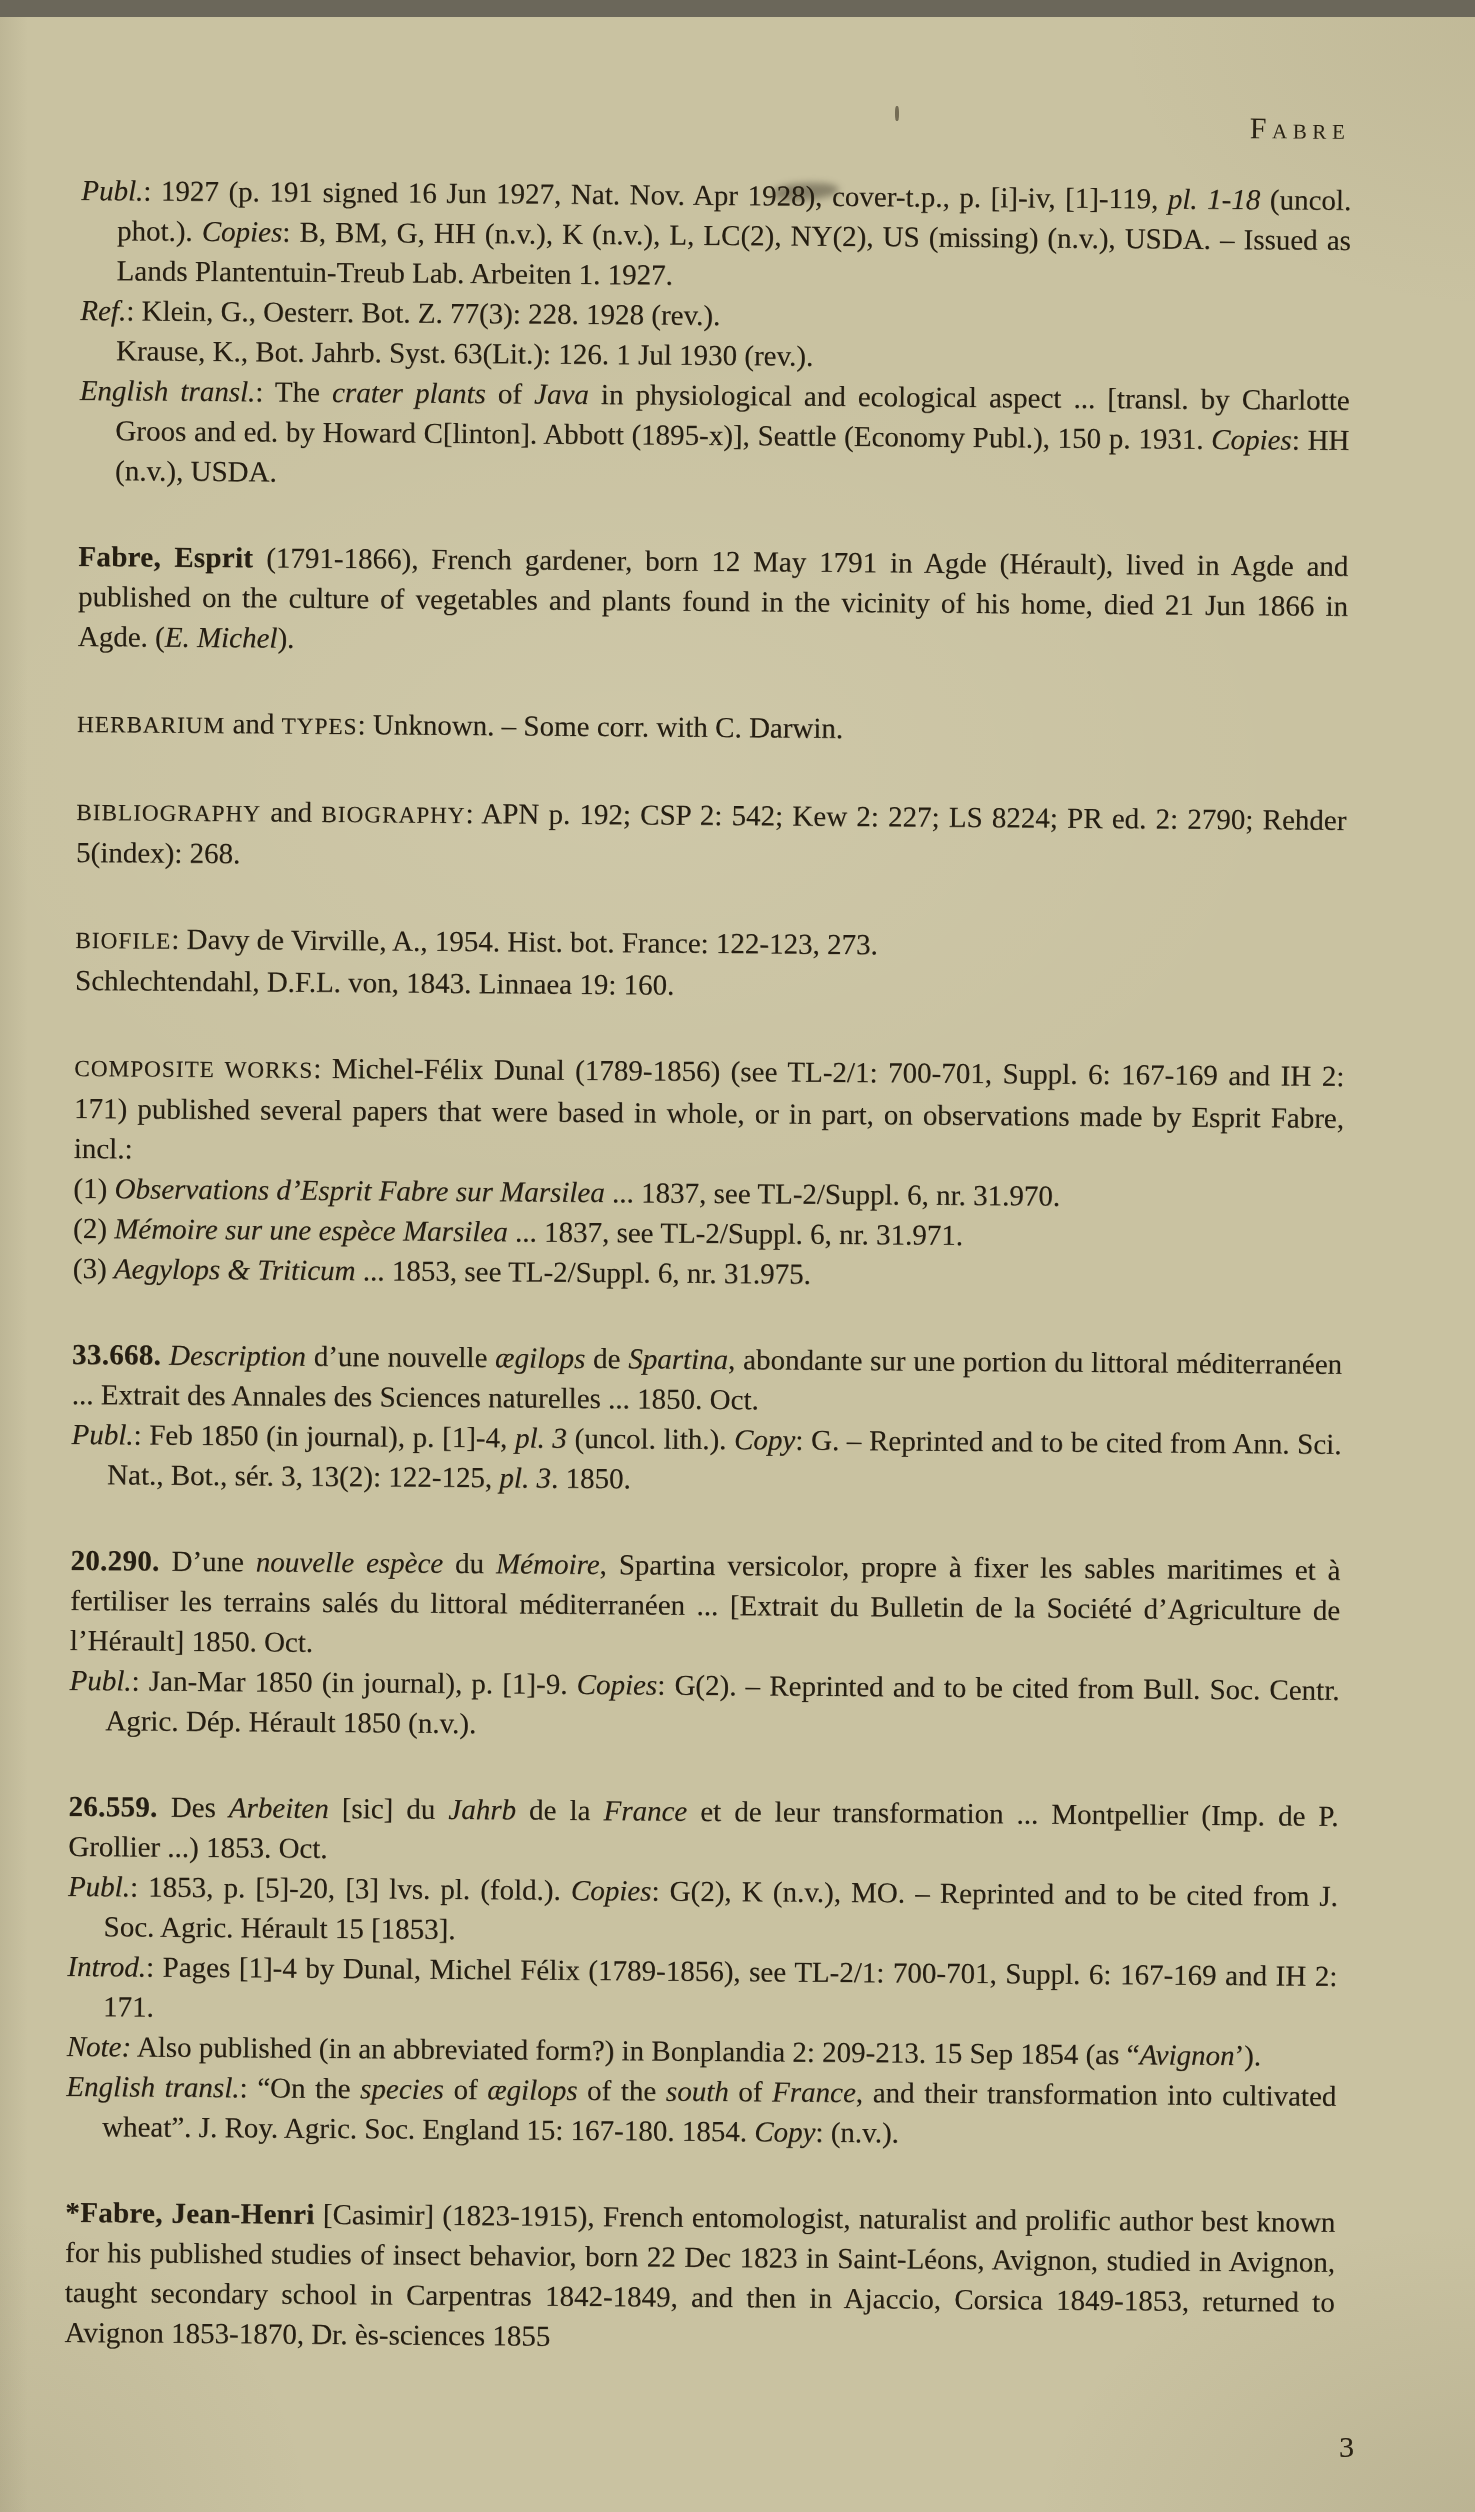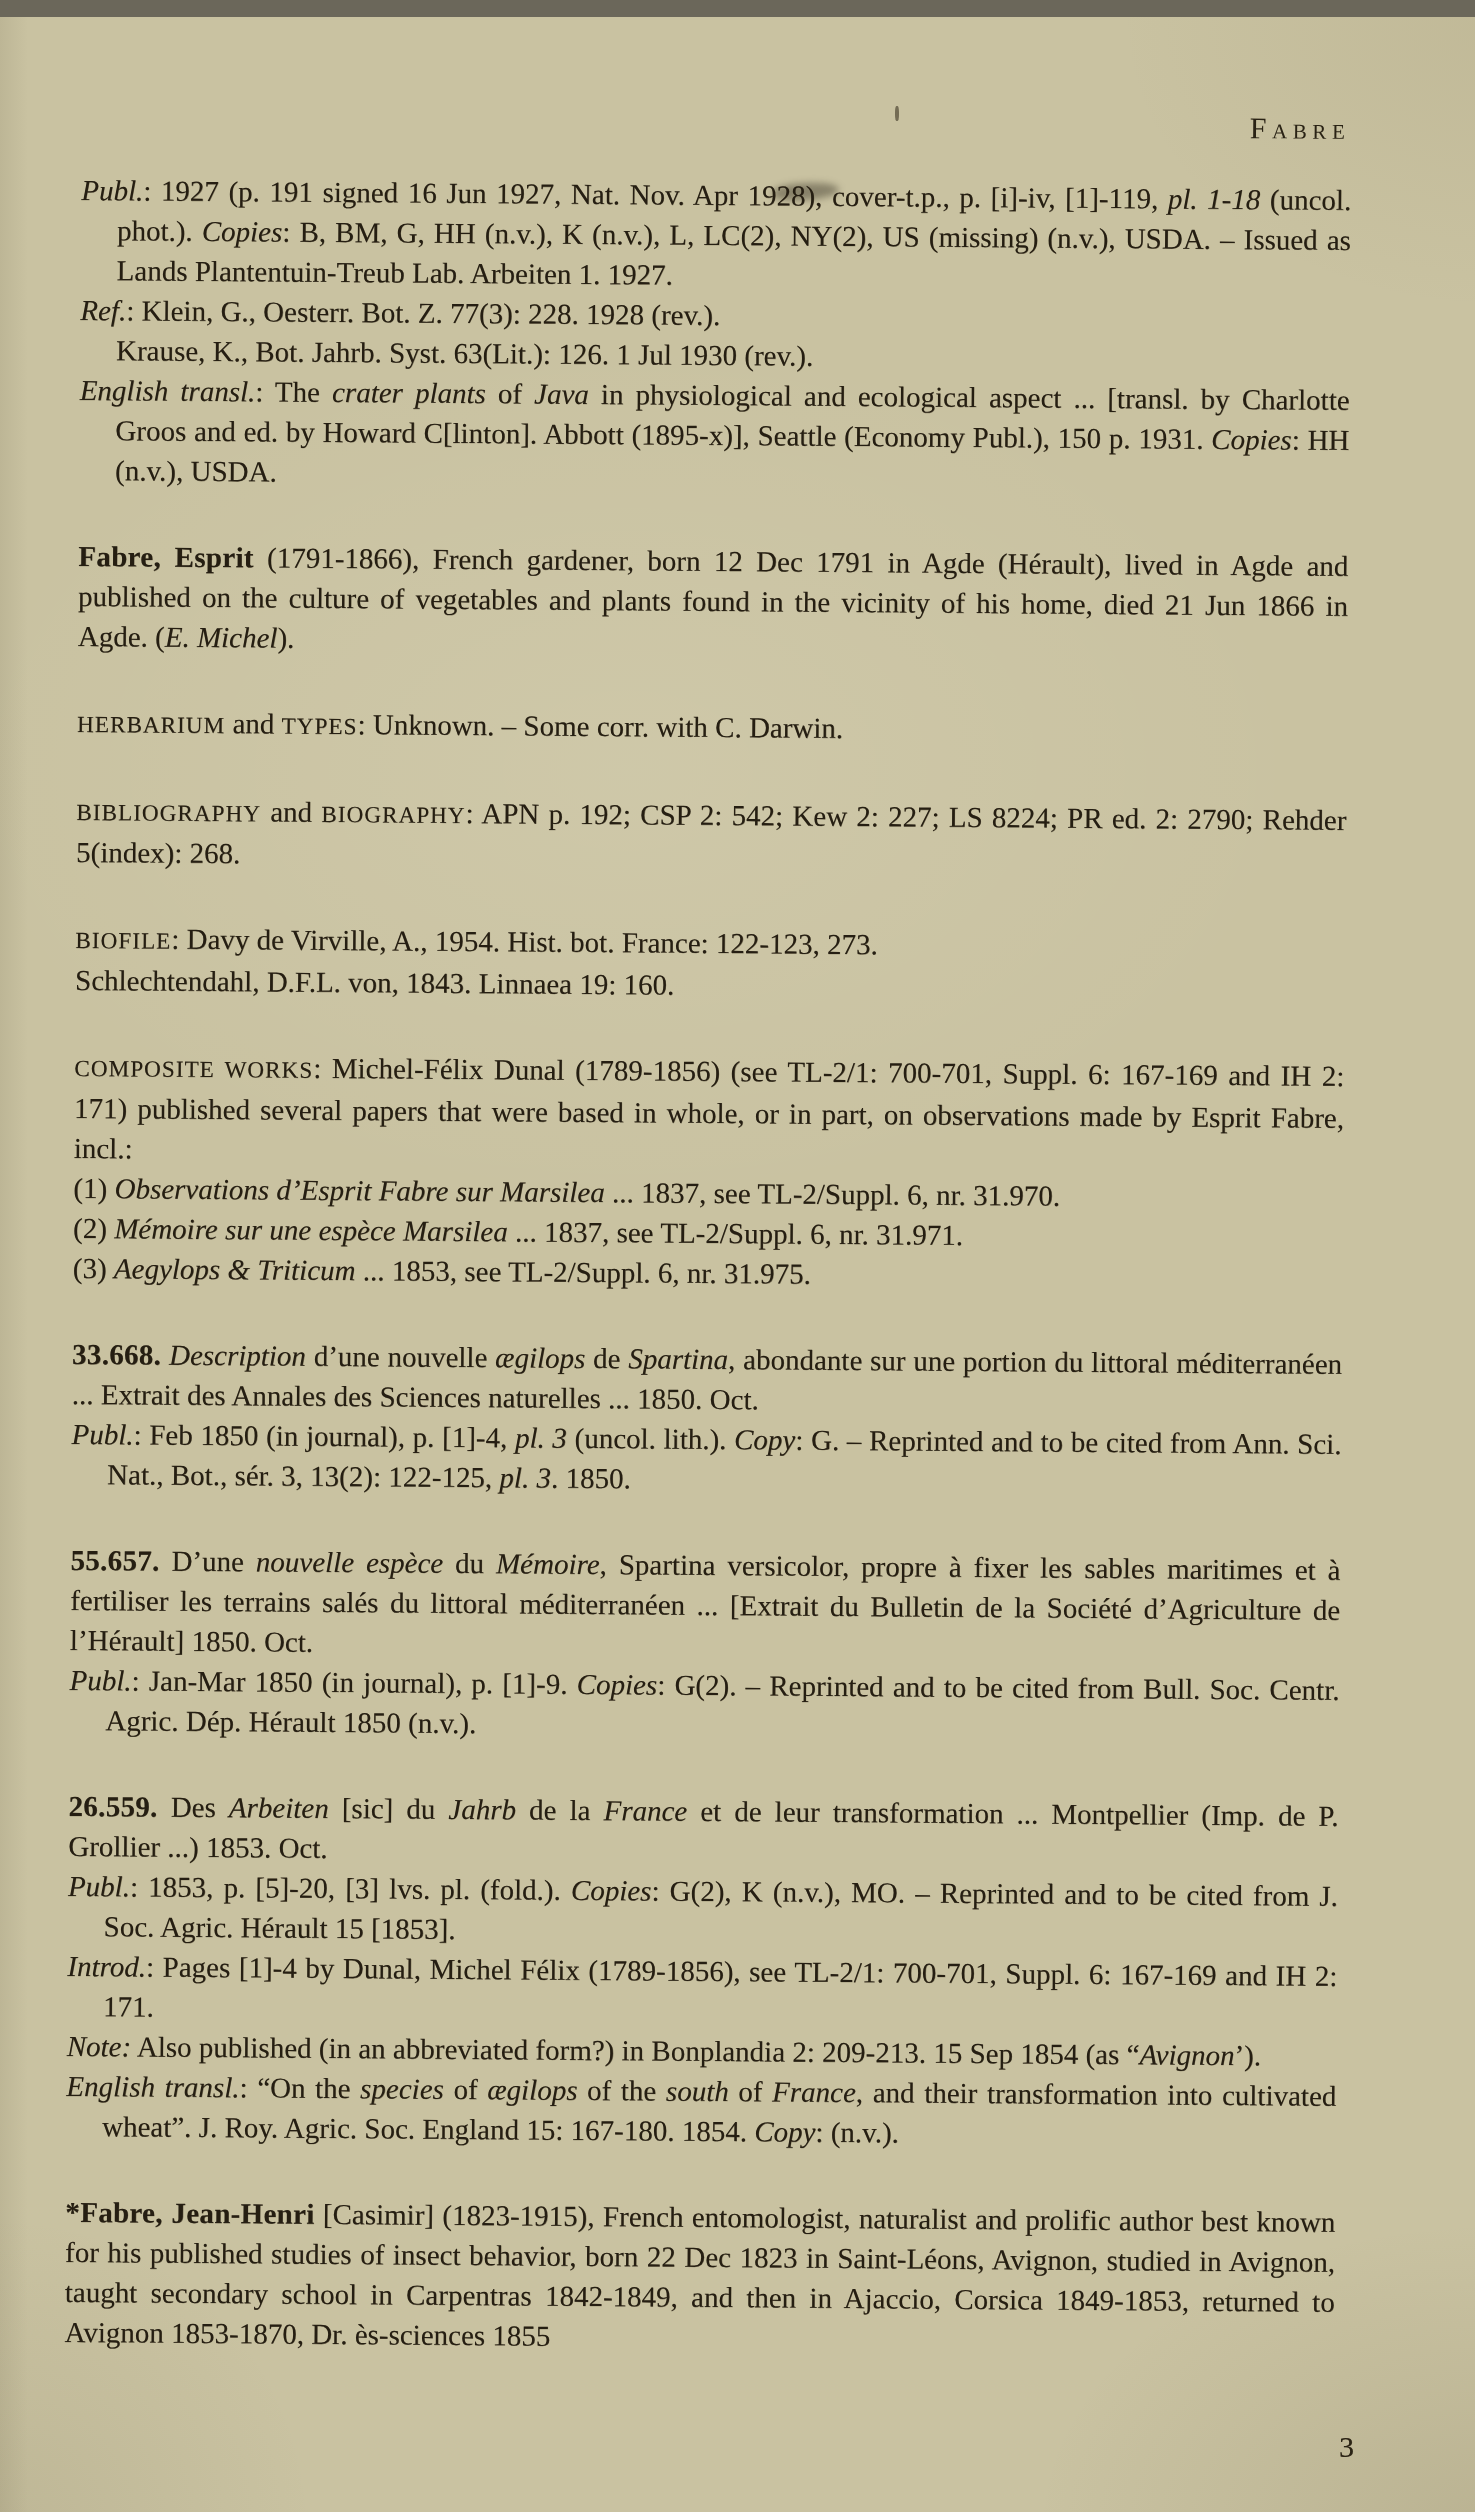--- a/index.html
+++ b/index.html
@@ -100,32 +100,32 @@
   <div class="speck"></div>
   <div class="smudge"></div>
 
   <div class="text-block">
     <header class="running-head">Fabre</header>
     <main class="body-text">
         <p class="para detail"><span class="run-i">Publ.</span><span>: 1927 (p. 191 signed 16 Jun 1927, Nat. Nov. Apr 1928), cover-t.p., p. [i]-iv, [1]-119, </span><span class="run-i">pl. 1-18</span><span> (uncol. phot.). </span><span class="run-i">Copies</span><span>: B, BM, G, HH (n.v.), K (n.v.), L, LC(2), NY(2), US (missing) (n.v.), USDA. – Issued as Lands Plantentuin-Treub Lab. Arbeiten 1. 1927.</span></p>
         <p class="para detail"><span class="run-i">Ref.</span><span>: Klein, G., Oesterr. Bot. Z. 77(3): 228. 1928 (rev.).</span></p>
         <p class="para continuation"><span>Krause, K., Bot. Jahrb. Syst. 63(Lit.): 126. 1 Jul 1930 (rev.).</span></p>
         <p class="para detail"><span class="run-i">English transl.</span><span>: The </span><span class="run-i">crater plants</span><span> of </span><span class="run-i">Java</span><span> in physiological and ecological aspect ... [transl. by Charlotte Groos and ed. by Howard C[linton]. Abbott (1895-x)], Seattle (Economy Publ.), 150 p. 1931. </span><span class="run-i">Copies</span><span>: HH (n.v.), USDA.</span></p>
-        <p class="para entry gap"><span class="run-b">Fabre, Esprit</span><span> (1791-1866), French gardener, born 12 Dec 1791 in Agde (Hérault), lived in Agde and published on the culture of vegetables and plants found in the vicinity of his home, died 21 Jun 1866 in Agde. (</span><span class="run-i">E. Michel</span><span>).</span></p>
+        <p class="para entry gap"><span class="run-b">Fabre, Esprit</span><span> (1791-1866), French gardener, born 12 May 1791 in Agde (Hérault), lived in Agde and published on the culture of vegetables and plants found in the vicinity of his home, died 21 Jun 1866 in Agde. (</span><span class="run-i">E. Michel</span><span>).</span></p>
         <p class="para entry gap"><span class="run-sc">HERBARIUM</span><span> and </span><span class="run-sc">TYPES</span><span>: Unknown. – Some corr. with C. Darwin.</span></p>
         <p class="para entry gap"><span class="run-sc">BIBLIOGRAPHY</span><span> and </span><span class="run-sc">BIOGRAPHY</span><span>: APN p. 192; CSP 2: 542; Kew 2: 227; LS 8224; PR ed. 2: 2790; Rehder 5(index): 268.</span></p>
         <p class="para entry gap"><span class="run-sc">BIOFILE</span><span>: Davy de Virville, A., 1954. Hist. bot. France: 122-123, 273.</span></p>
         <p class="para plain"><span>Schlechtendahl, D.F.L. von, 1843. Linnaea 19: 160.</span></p>
         <p class="para entry gap"><span class="run-sc">COMPOSITE WORKS</span><span>: Michel-Félix Dunal (1789-1856) (see TL-2/1: 700-701, Suppl. 6: 167-169 and IH 2: 171) published several papers that were based in whole, or in part, on observations made by Esprit Fabre, incl.:</span></p>
         <p class="para plain"><span>(1) </span><span class="run-i">Observations d’Esprit Fabre sur Marsilea</span><span> ... 1837, see TL-2/Suppl. 6, nr. 31.970.</span></p>
         <p class="para plain"><span>(2) </span><span class="run-i">Mémoire sur une espèce Marsilea</span><span> ... 1837, see TL-2/Suppl. 6, nr. 31.971.</span></p>
         <p class="para plain"><span>(3) </span><span class="run-i">Aegylops &amp; Triticum</span><span> ... 1853, see TL-2/Suppl. 6, nr. 31.975.</span></p>
         <p class="para entry gap"><span class="run-b">33.668.</span><span> </span><span class="run-i">Description</span><span> d’une nouvelle </span><span class="run-i">ægilops</span><span> de </span><span class="run-i">Spartina</span><span>, abondante sur une portion du littoral méditerranéen ... Extrait des Annales des Sciences naturelles ... 1850. Oct.</span></p>
         <p class="para detail"><span class="run-i">Publ.</span><span>: Feb 1850 (in journal), p. [1]-4, </span><span class="run-i">pl. 3</span><span> (uncol. lith.). </span><span class="run-i">Copy</span><span>: G. – Reprinted and to be cited from Ann. Sci. Nat., Bot., sér. 3, 13(2): 122-125, </span><span class="run-i">pl. 3</span><span>. 1850.</span></p>
-        <p class="para entry gap"><span class="run-b">55.657.</span><span> D’une </span><span class="run-i">nouvelle espèce</span><span> du </span><span class="run-i">Mémoire</span><span>, Spartina versicolor, propre à fixer les sables maritimes et à fertiliser les terrains salés du littoral méditerranéen ... [Extrait du Bulletin de la Société d’Agriculture de l’Hérault] 1850. Oct.</span></p>
+        <p class="para entry gap"><span class="run-b">20.290.</span><span> D’une </span><span class="run-i">nouvelle espèce</span><span> du </span><span class="run-i">Mémoire</span><span>, Spartina versicolor, propre à fixer les sables maritimes et à fertiliser les terrains salés du littoral méditerranéen ... [Extrait du Bulletin de la Société d’Agriculture de l’Hérault] 1850. Oct.</span></p>
         <p class="para detail"><span class="run-i">Publ.</span><span>: Jan-Mar 1850 (in journal), p. [1]-9. </span><span class="run-i">Copies</span><span>: G(2). – Reprinted and to be cited from Bull. Soc. Centr. Agric. Dép. Hérault 1850 (n.v.).</span></p>
         <p class="para entry gap"><span class="run-b">26.559.</span><span> Des </span><span class="run-i">Arbeiten</span><span> [sic] du </span><span class="run-i">Jahrb</span><span> de la </span><span class="run-i">France</span><span> et de leur transformation ... Montpellier (Imp. de P. Grollier ...) 1853. Oct.</span></p>
         <p class="para detail"><span class="run-i">Publ.</span><span>: 1853, p. [5]-20, [3] lvs. pl. (fold.). </span><span class="run-i">Copies</span><span>: G(2), K (n.v.), MO. – Reprinted and to be cited from J. Soc. Agric. Hérault 15 [1853].</span></p>
         <p class="para detail"><span class="run-i">Introd.</span><span>: Pages [1]-4 by Dunal, Michel Félix (1789-1856), see TL-2/1: 700-701, Suppl. 6: 167-169 and IH 2: 171.</span></p>
         <p class="para detail"><span class="run-i">Note:</span><span> Also published (in an abbreviated form?) in Bonplandia 2: 209-213. 15 Sep 1854 (as “</span><span class="run-i">Avignon</span><span>’).</span></p>
         <p class="para detail"><span class="run-i">English transl.</span><span>: “On the </span><span class="run-i">species</span><span> of </span><span class="run-i">ægilops</span><span> of the </span><span class="run-i">south</span><span> of </span><span class="run-i">France</span><span>, and their transformation into cultivated wheat”. J. Roy. Agric. Soc. England 15: 167-180. 1854. </span><span class="run-i">Copy</span><span>: (n.v.).</span></p>
         <p class="para entry gap"><span class="run-b">*Fabre, Jean-Henri</span><span> [Casimir] (1823-1915), French entomologist, naturalist and prolific author best known for his published studies of insect behavior, born 22 Dec 1823 in Saint-Léons, Avignon, studied in Avignon, taught secondary school in Carpentras 1842-1849, and then in Ajaccio, Corsica 1849-1853, returned to Avignon 1853-1870, Dr. ès-sciences 1855</span></p>
       </main>
   </div>
 

